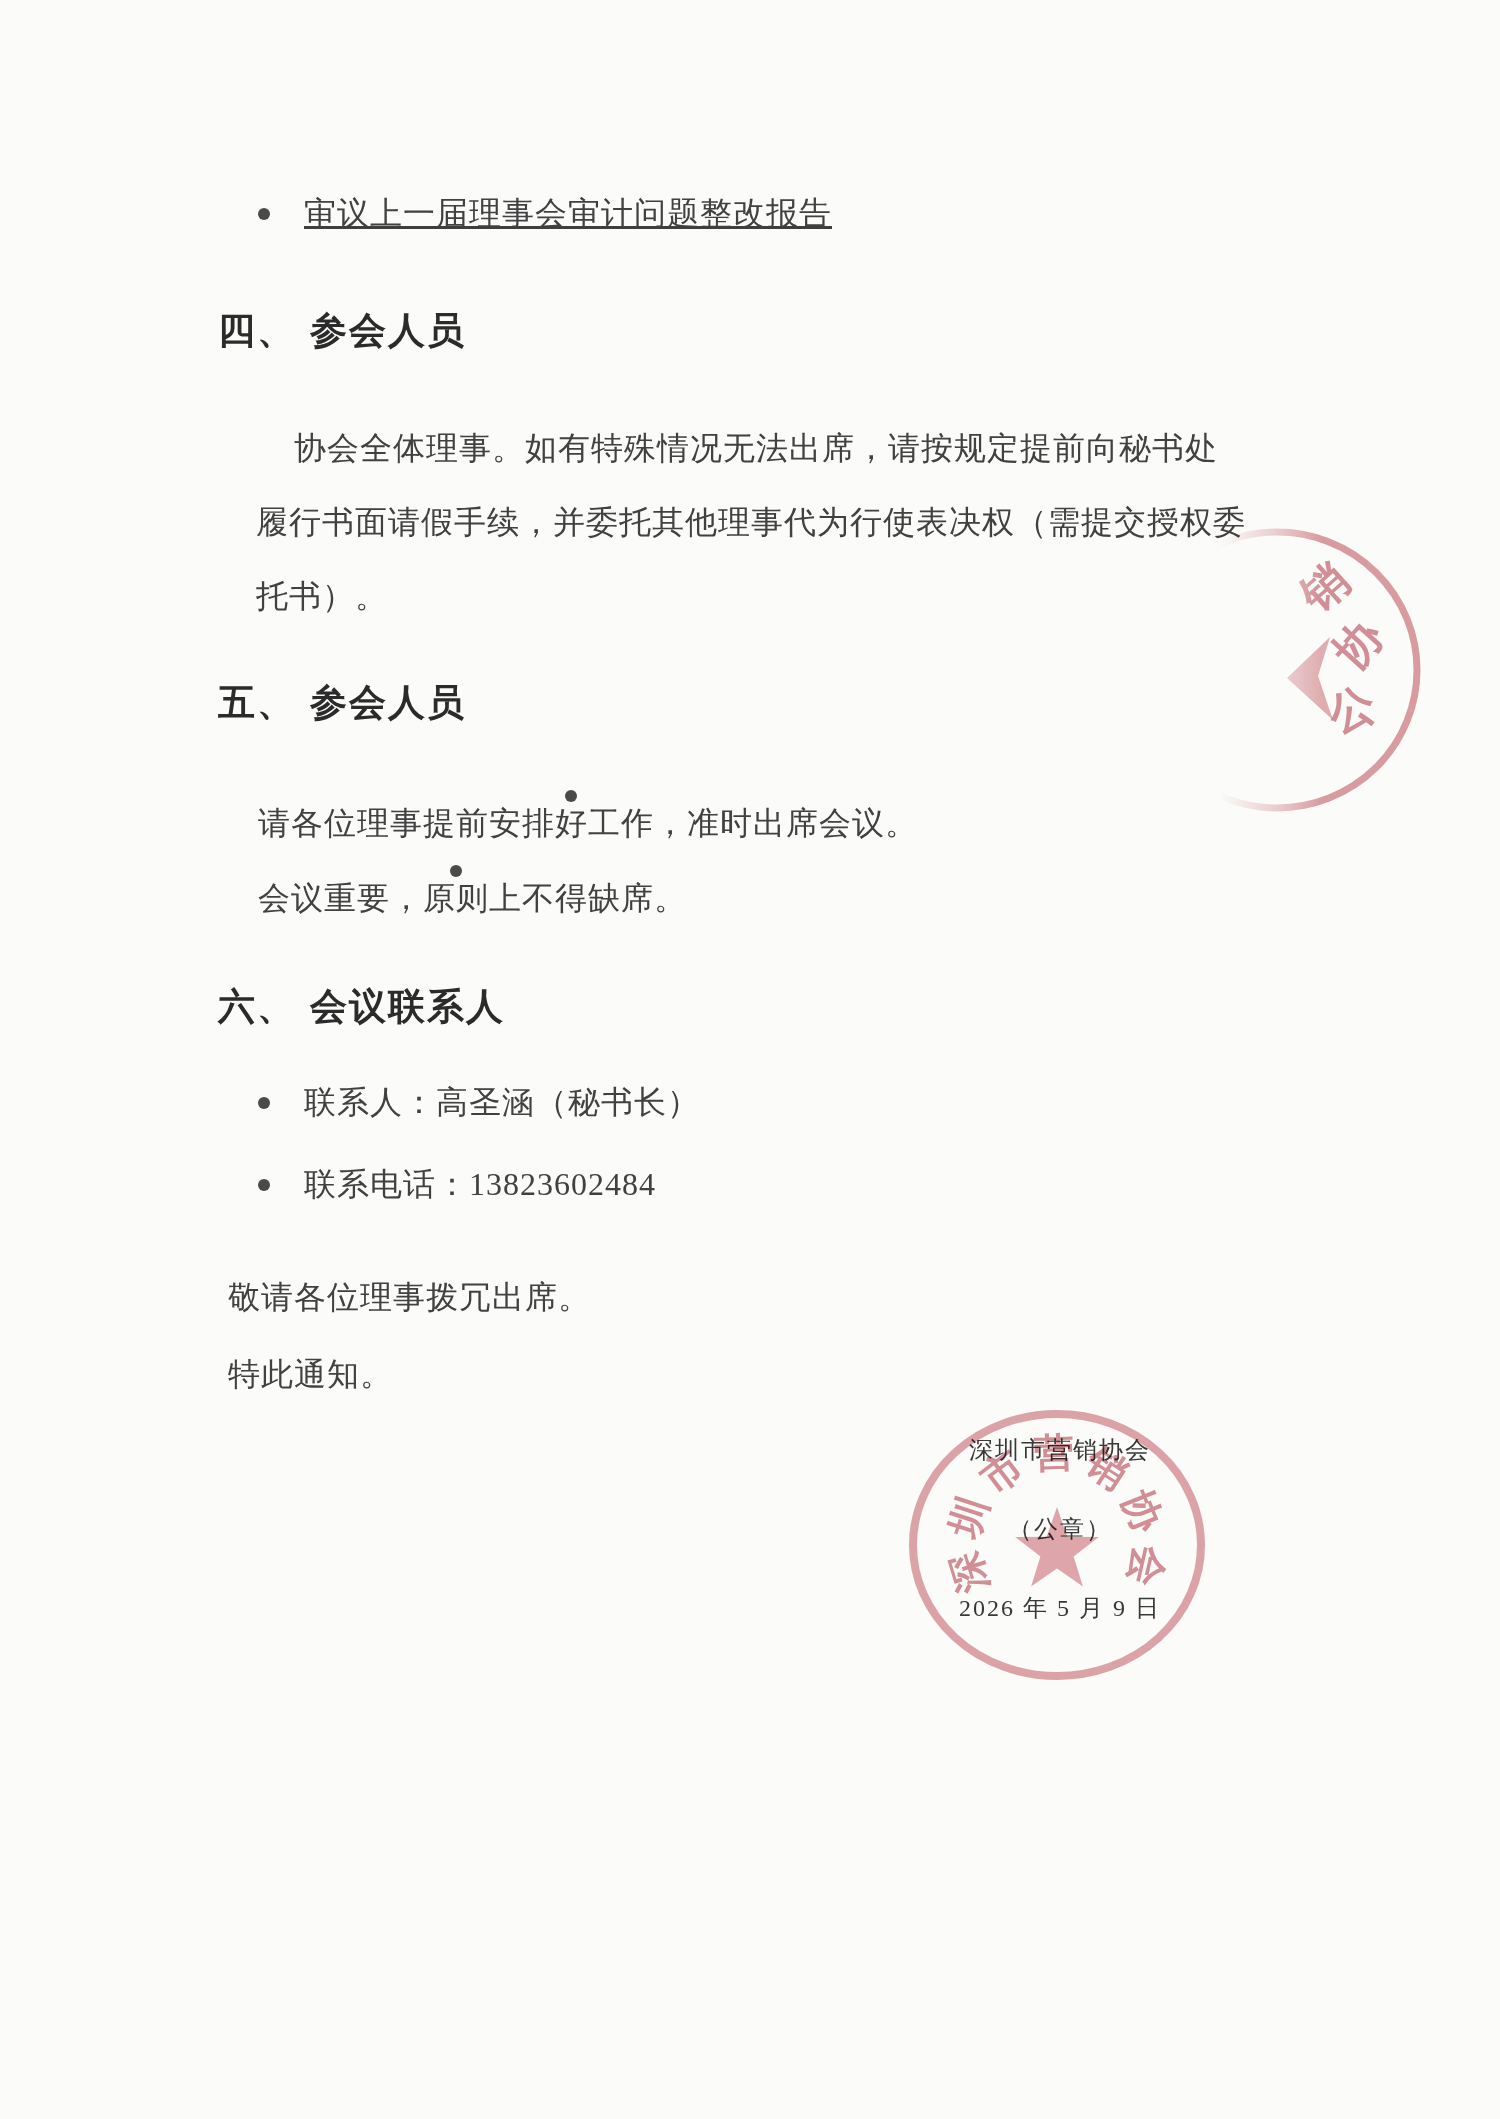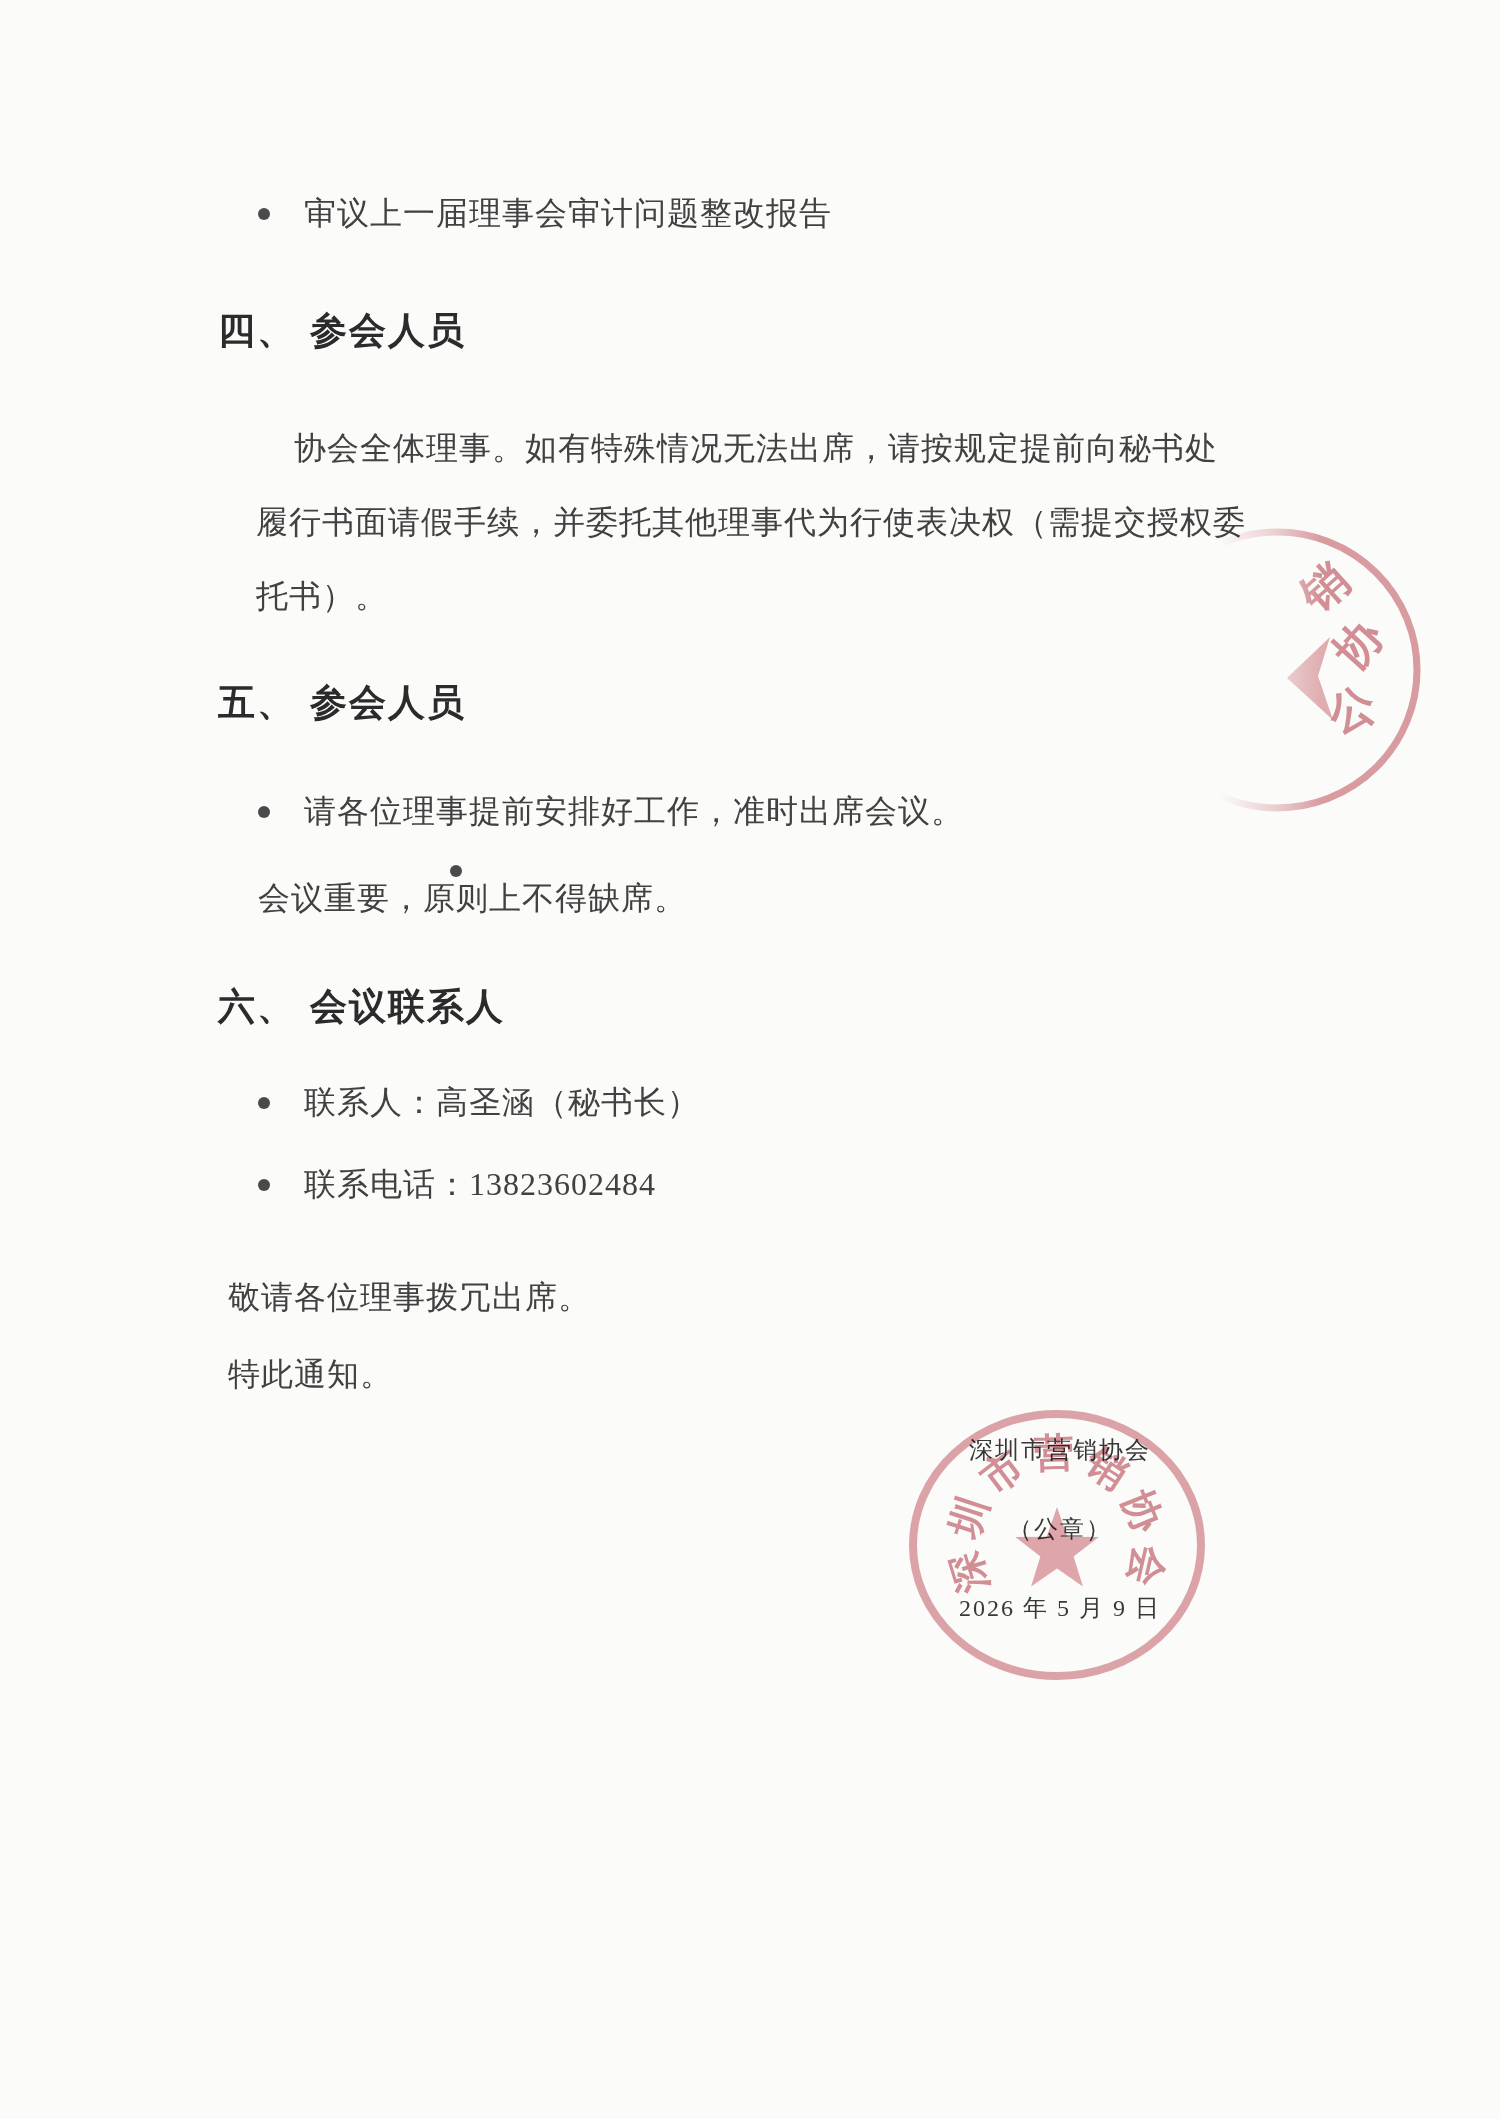--- a/index.html
+++ b/index.html
@@ -44,42 +44,42 @@
     -webkit-mask-image:linear-gradient(to right, transparent 0%, transparent 30%, rgba(0,0,0,.45) 48%, #000 64%);
     mask-image:linear-gradient(to right, transparent 0%, transparent 30%, rgba(0,0,0,.45) 48%, #000 64%);
   }
   .stamp-partial .seal-char{font-size:46px;}
 </style>
 </head>
 <body>
 
 <div class="page">
 
-  <div class="abs bullet-row" style="left:258px;top:192px;">
+  <div class="abs bullet-row" style="left:258px;top:192px;text-decoration:underline;">
     <span class="bullet-dot"></span>
     <span class="body-text">审议上一届理事会审计问题整改报告</span>
   </div>
 
   <div class="abs heading" style="left:218px;top:306px;">
     <span class="num">四、</span>
     <span>参会人员</span>
   </div>
 
   <div class="abs" style="left:228px;top:412px;">
     <div class="para-line body-text para-indent">协会全体理事。如有特殊情况无法出席，请按规定提前向秘书处</div>
     <div class="para-line body-text">履行书面请假手续，并委托其他理事代为行使表决权（需提交授权委</div>
     <div class="para-line body-text">托书）。</div>
   </div>
 
   <div class="abs heading" style="left:218px;top:678px;">
     <span class="num">五、</span>
     <span>参会人员</span>
   </div>
 
-  <div class="abs bullet-row" style="left:258px;top:790px;">
+  <div class="abs bullet-row" style="left:258px;top:790px;flex-direction:column;">
     <span class="bullet-dot"></span>
     <span class="body-text">请各位理事提前安排好工作，准时出席会议。</span>
   </div>
   <div class="abs bullet-row" style="left:258px;top:865px;flex-direction:column;">
     <span class="bullet-dot"></span>
     <span class="body-text">会议重要，原则上不得缺席。</span>
   </div>
 
   <div class="abs heading" style="left:218px;top:982px;">
     <span class="num">六、</span>

